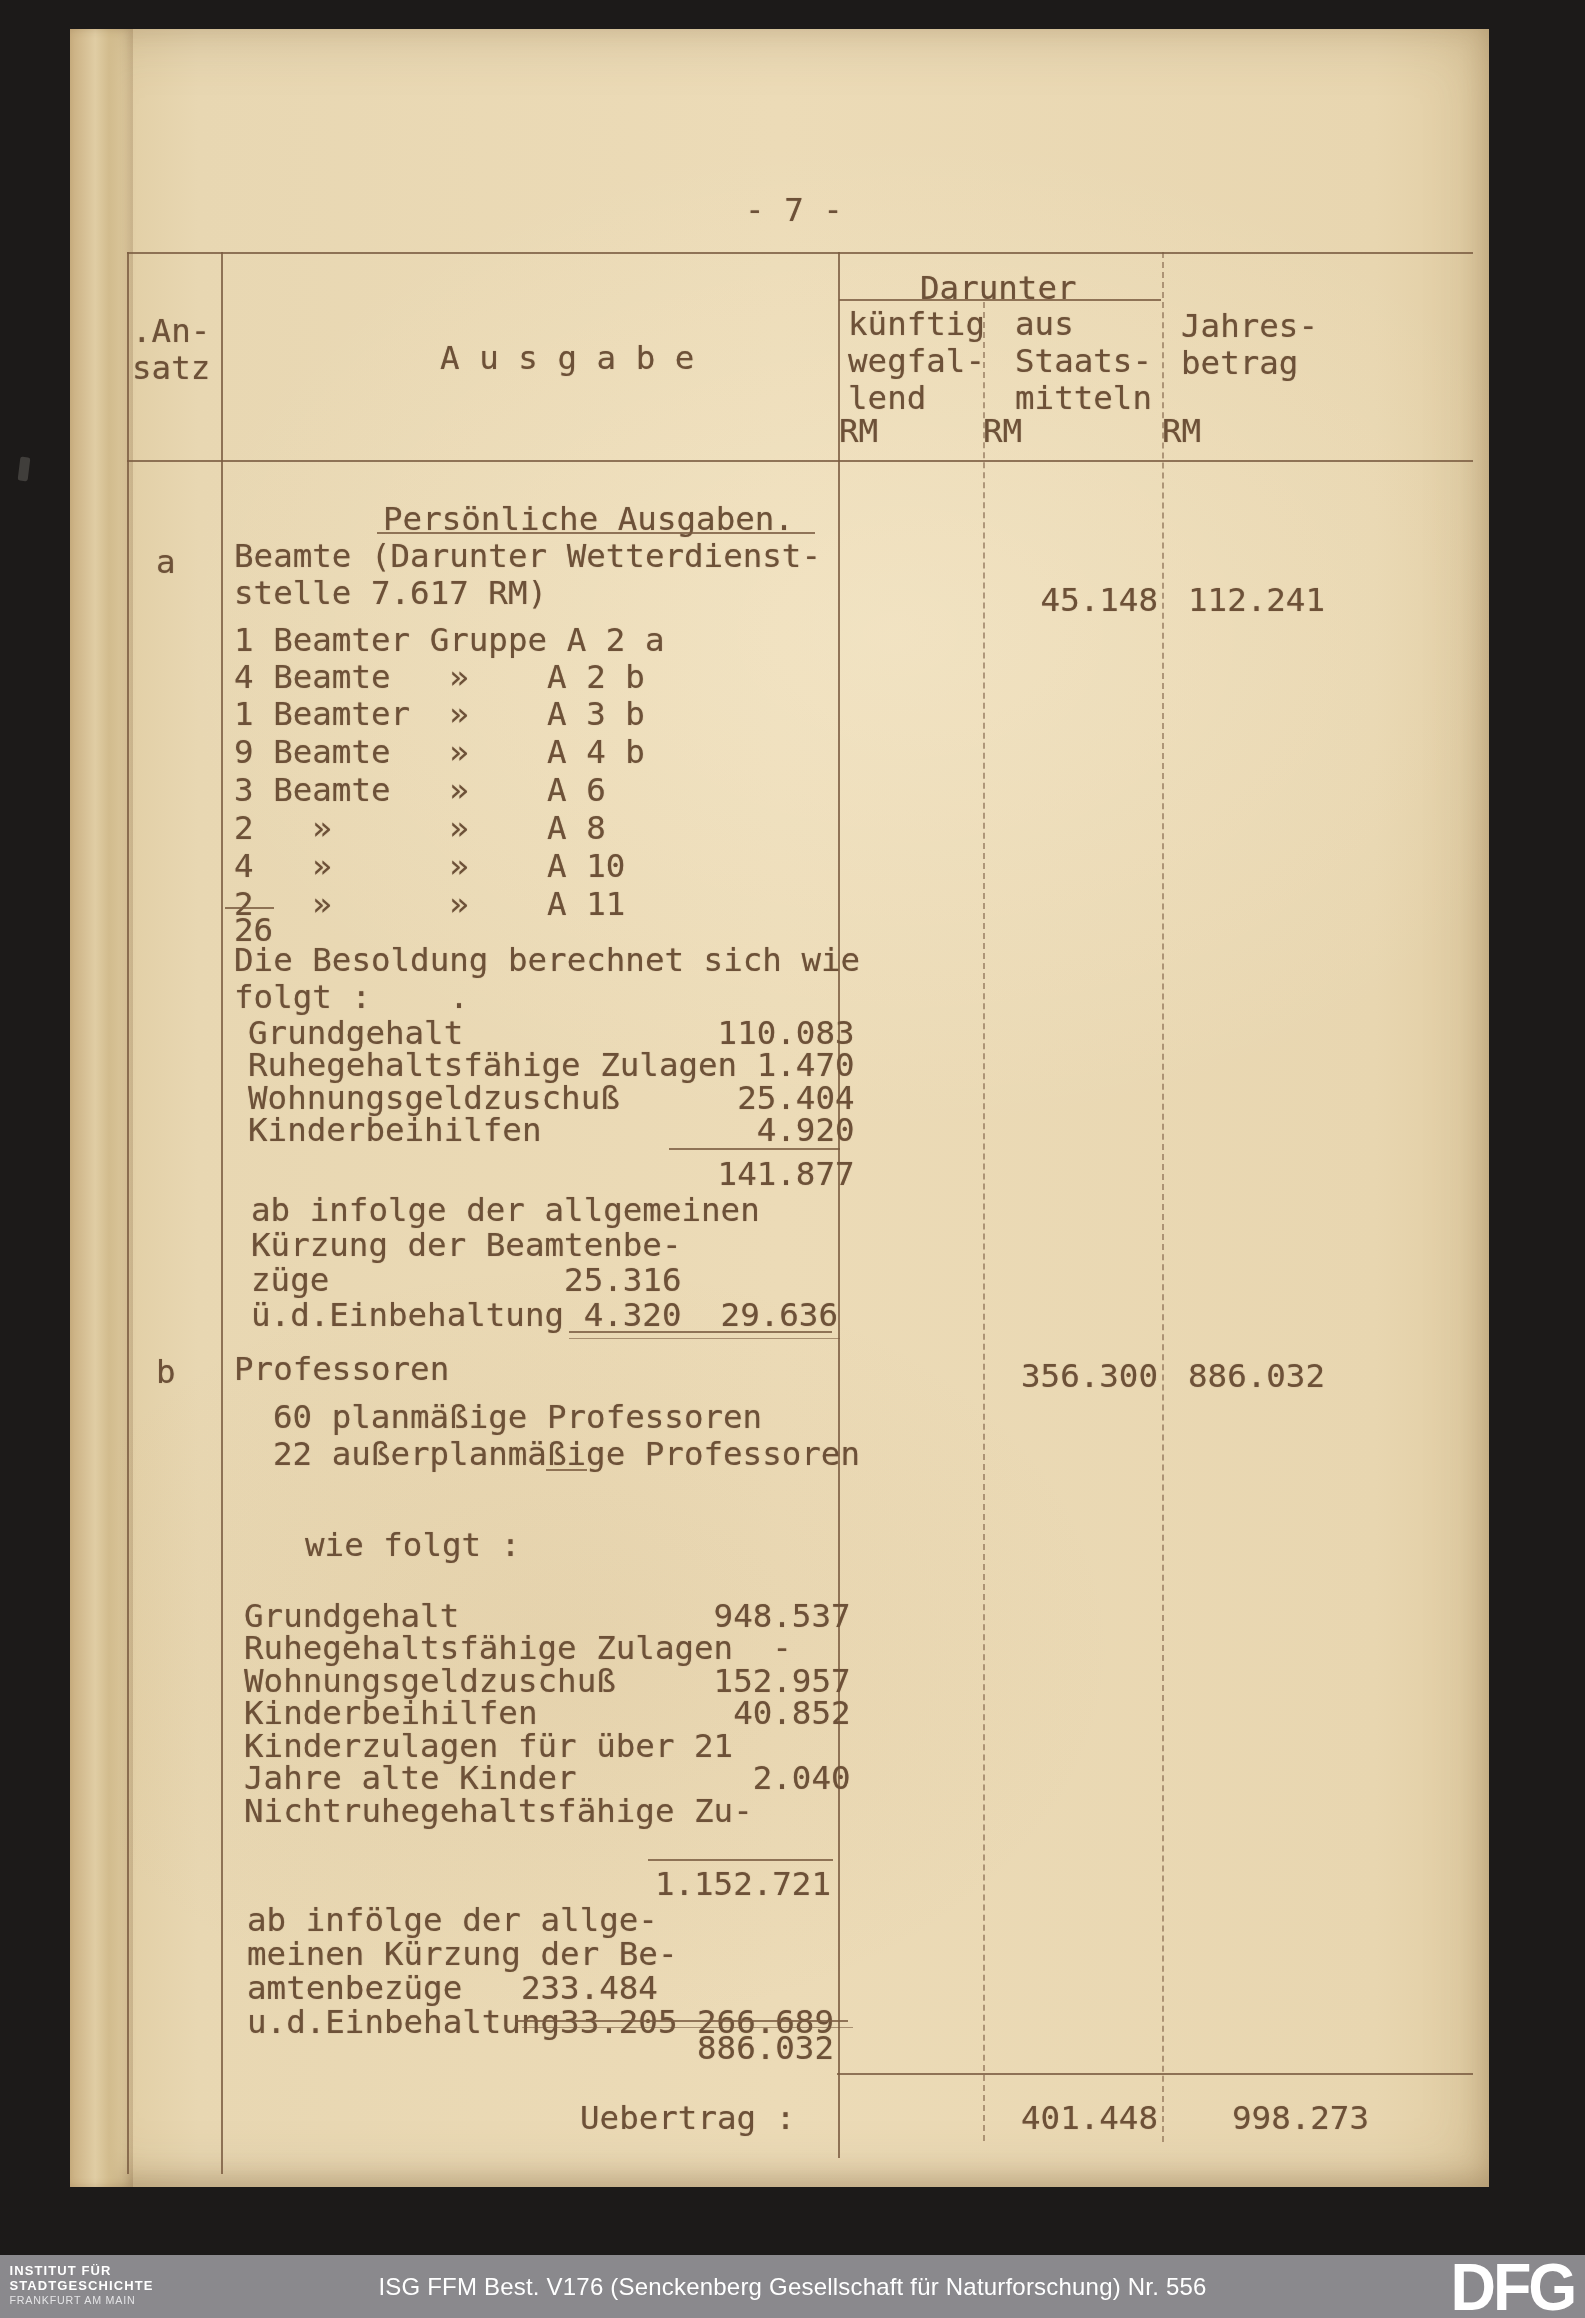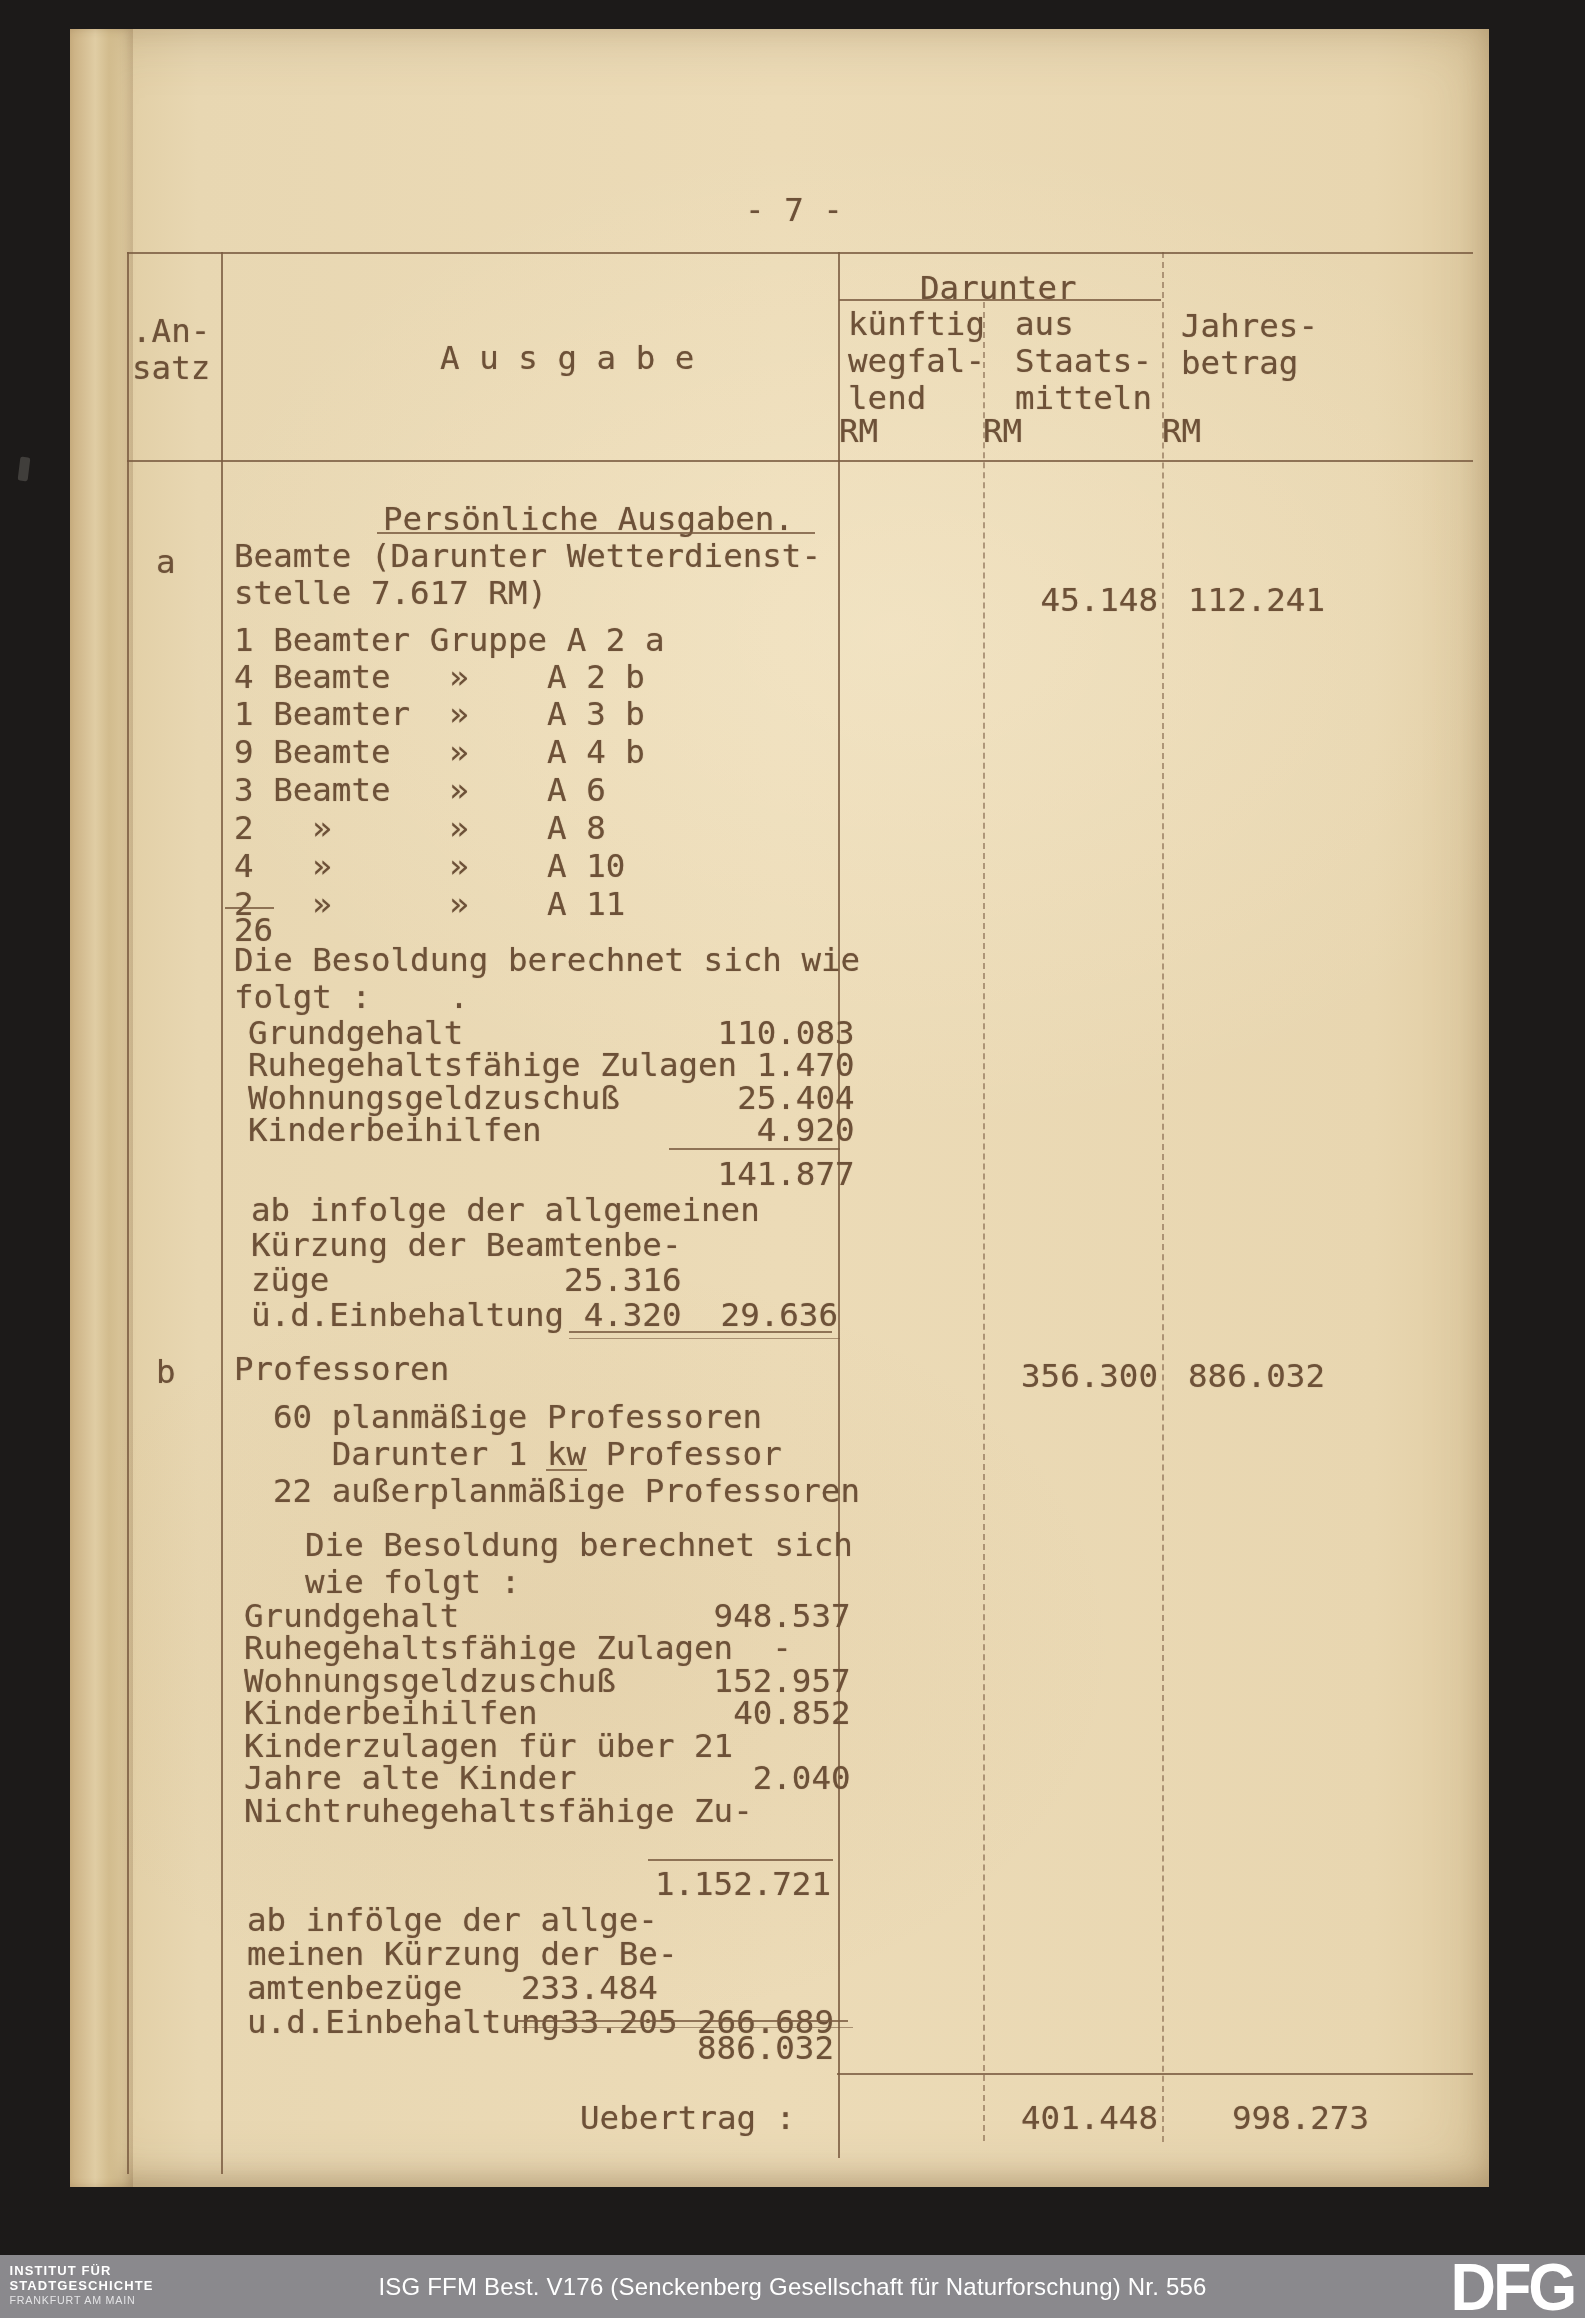--- a/index.html
+++ b/index.html
@@ -92,23 +92,23 @@
   <div class="ink" style="left:178px;top:1127px">                        141.877</div>
   <div class="ink pitch44" style="left:181px;top:1164px"><div>ab infolge der allgemeinen</div><div>Kürzung der Beamtenbe-</div><div>züge            25.316</div><div>ü.d.Einbehaltung 4.320  29.636</div></div>
   <div class="hl" style="left:499px;top:1302px;width:263px"></div>
   <div class="hl soft" style="left:499px;top:1309px;width:271px;height:1.6px"></div>
 
   <div class="ink" style="left:86px;top:1325px">b</div>
   <div class="ink" style="left:164px;top:1322px">Professoren</div>
   <div class="ink amtbox" style="left:918px;top:1329px;width:170px">356.300</div>
   <div class="ink amtbox" style="left:1116px;top:1329px;width:139px">886.032</div>
 
-  <div class="ink" style="left:203px;top:1370px"><div>60 planmäßige Professoren</div><div>   Darunter 1 kw Professor</div><div>22 außerplanmäßige Professoren</div></div>
+  <div class="ink" style="left:203px;top:1370px"><div>60 planmäßige Professoren</div><div>22 außerplanmäßige Professoren</div></div>
   <div class="hl" style="left:476px;top:1440px;width:41px"></div>
-  <div class="ink" style="left:235px;top:1498px"><div>Die Besoldung berechnet sich</div><div>wie folgt :</div></div>
+  <div class="ink" style="left:235px;top:1498px"><div>wie folgt :</div></div>
   <div class="ink tight" style="left:174px;top:1571px"><div>Grundgehalt             948.537</div><div>Ruhegehaltsfähige Zulagen  -</div><div>Wohnungsgeldzuschuß     152.957</div><div>Kinderbeihilfen          40.852</div><div>Kinderzulagen für über 21</div><div>Jahre alte Kinder         2.040</div><div>Nichtruhegehaltsfähige Zu-</div></div>
   <div class="hl" style="left:578px;top:1830px;width:185px"></div>
   <div class="ink" style="left:174px;top:1837px">                     1.152.721</div>
   <div class="ink pitch43" style="left:177px;top:1874px"><div>ab infölge der allge-</div><div>meinen Kürzung der Be-</div><div>amtenbezüge   233.484</div><div>u.d.Einbehaltung33.205 266.689</div></div>
   <div class="hl" style="left:445px;top:1991px;width:333px"></div>
   <div class="hl soft" style="left:452px;top:1998px;width:331px;height:1.6px"></div>
   <div class="ink" style="left:177px;top:2001px">                       886.032</div>
 
   <div class="ink" style="left:510px;top:2071px">Uebertrag :</div>
   <div class="ink amtbox" style="left:918px;top:2071px;width:170px">401.448</div>

